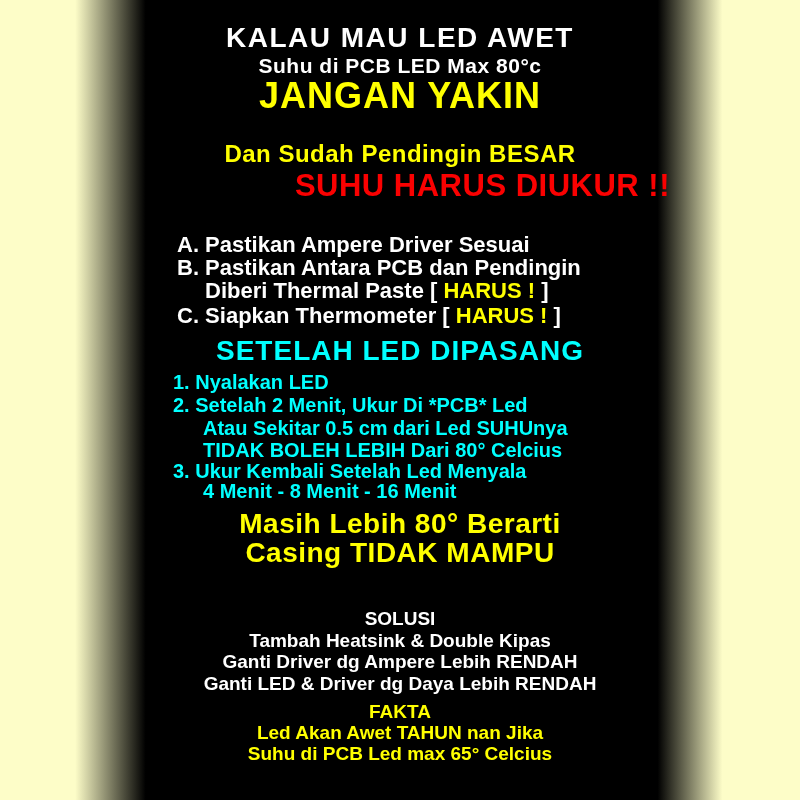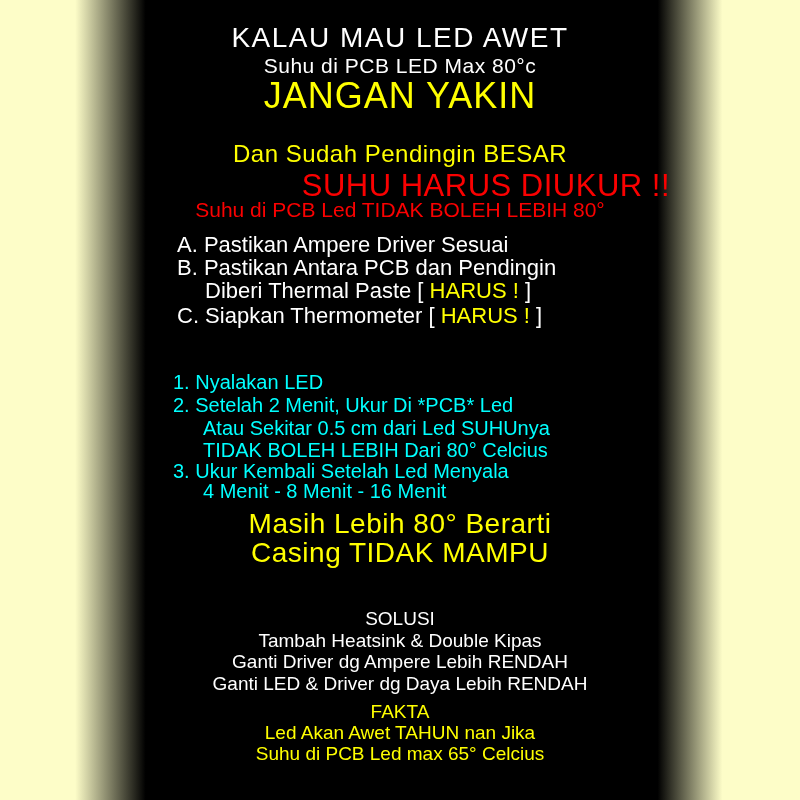--- a/index.html
+++ b/index.html
@@ -16,21 +16,21 @@
   }
   #poster {
     position: absolute;
     left: 130px;
     top: 0;
     width: 540px;
     height: 800px;
   }
   .line {
     position: absolute;
-    font-weight: normal;
+    font-weight: bold;
     white-space: pre;
     line-height: 1.2;
   }
   .c { left: 0; right: 0; text-align: center; }
   .white  { color: #ffffff; }
   .yellow { color: #ffff00; }
   .red    { color: #fa0101; }
   .cyan   { color: #00ffff; }
 
   .fs-title    { font-size: 28px; letter-spacing: 1.5px; }
@@ -50,27 +50,27 @@
 
 <div id="screen">
   <div id="poster">
 
     <div class="line c white fs-title" style="top:21px">KALAU MAU LED AWET</div>
     <div class="line c white fs-sub" style="top:53px">Suhu di PCB LED Max 80°c</div>
 
     <div class="line c yellow fs-h1" style="top:74px">JANGAN YAKIN</div>
     <div class="line c yellow fs-y" style="top:140px">Dan Sudah Pendingin BESAR</div>
     <div class="line c red fs-red1" style="top:167px">SUHU HARUS DIUKUR !!</div>
-    <div class="line c red fs-red2" style="top:197px">Suhu di PCB Led TIDAK BOLEH LEBIH 80°</div>
 
     <div class="line white fs-list" style="top:232px; left:47px">A. Pastikan Ampere Driver Sesuai</div>
     <div class="line white fs-list" style="top:255px; left:47px">B. Pastikan Antara PCB dan Pendingin</div>
     <div class="line white fs-list" style="top:278px; left:75px"><span>Diberi Thermal Paste [ </span><span class="yellow">HARUS !</span><span> ]</span></div>
     <div class="line white fs-list" style="top:303px; left:47px"><span>C. Siapkan Thermometer [ </span><span class="yellow">HARUS !</span><span> ]</span></div>
 
+    <div class="line c cyan fs-cyanhead" style="top:334px">SETELAH LED DIPASANG</div>
     <div class="line cyan fs-cyan" style="top:370px; left:43px">1. Nyalakan LED</div>
     <div class="line cyan fs-cyan" style="top:393px; left:43px">2. Setelah 2 Menit, Ukur Di *PCB* Led</div>
     <div class="line cyan fs-cyan" style="top:416px; left:73px">Atau Sekitar 0.5 cm dari Led SUHUnya</div>
     <div class="line cyan fs-cyan" style="top:438px; left:73px">TIDAK BOLEH LEBIH Dari 80° Celcius</div>
     <div class="line cyan fs-cyan" style="top:459px; left:43px">3. Ukur Kembali Setelah Led Menyala</div>
     <div class="line cyan fs-cyan" style="top:479px; left:73px">4 Menit - 8 Menit - 16 Menit</div>
 
     <div class="line c yellow fs-verdict" style="top:507px">Masih Lebih 80° Berarti</div>
     <div class="line c yellow fs-verdict" style="top:536px">Casing TIDAK MAMPU</div>
 

